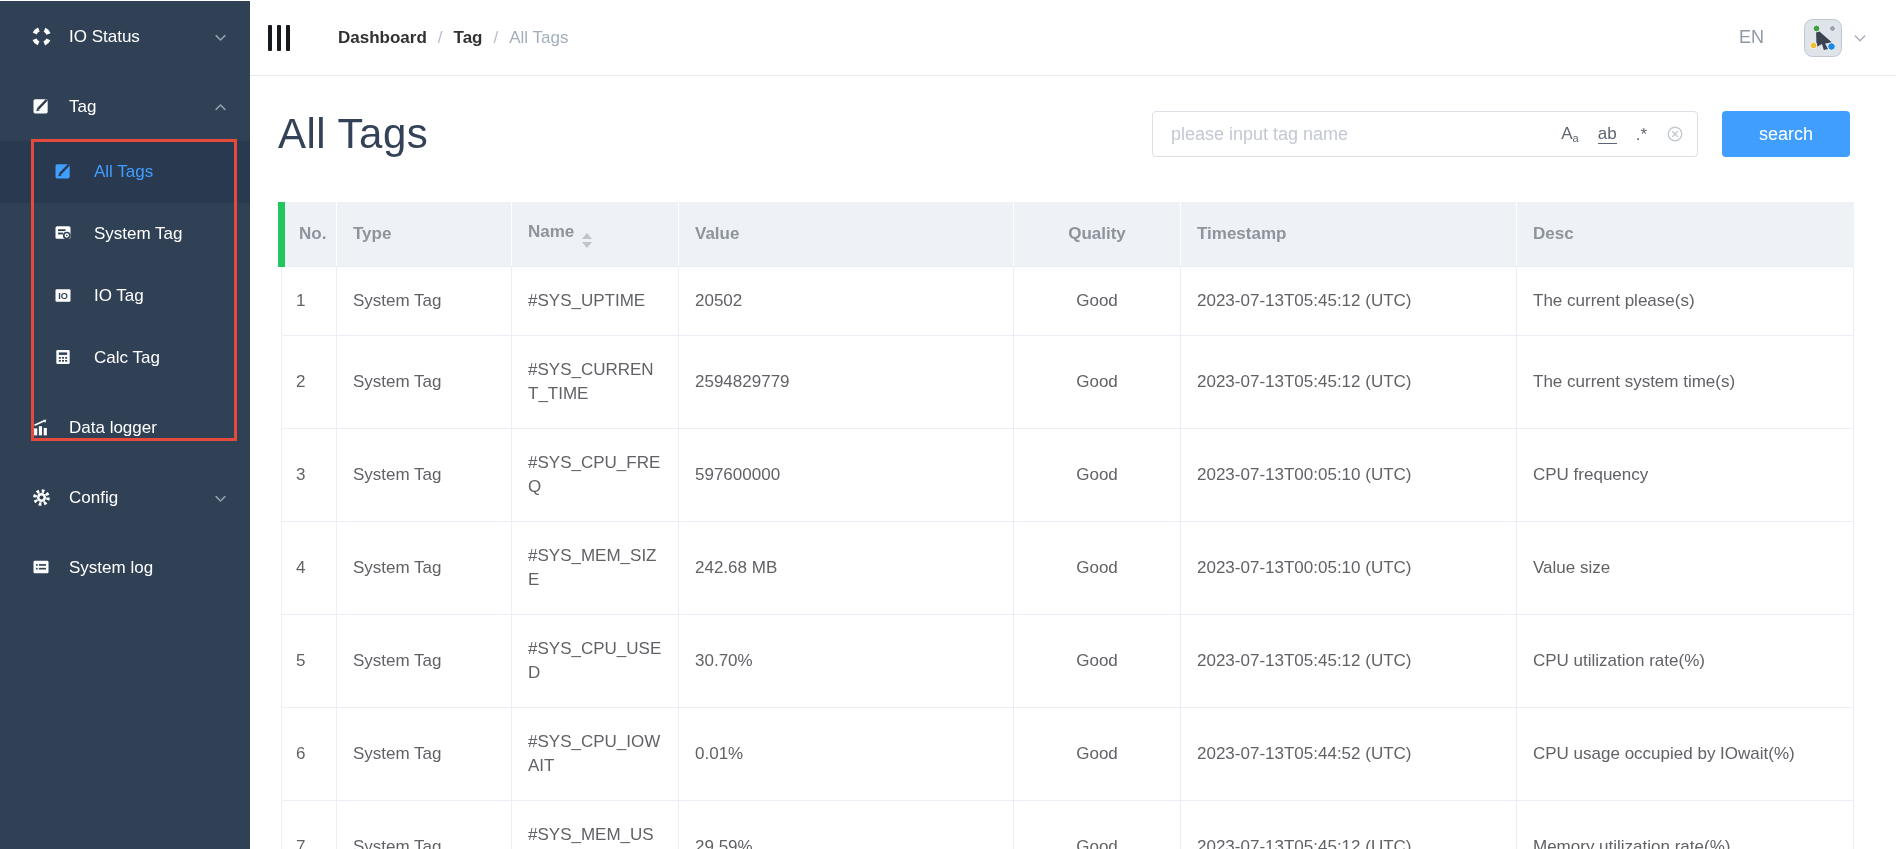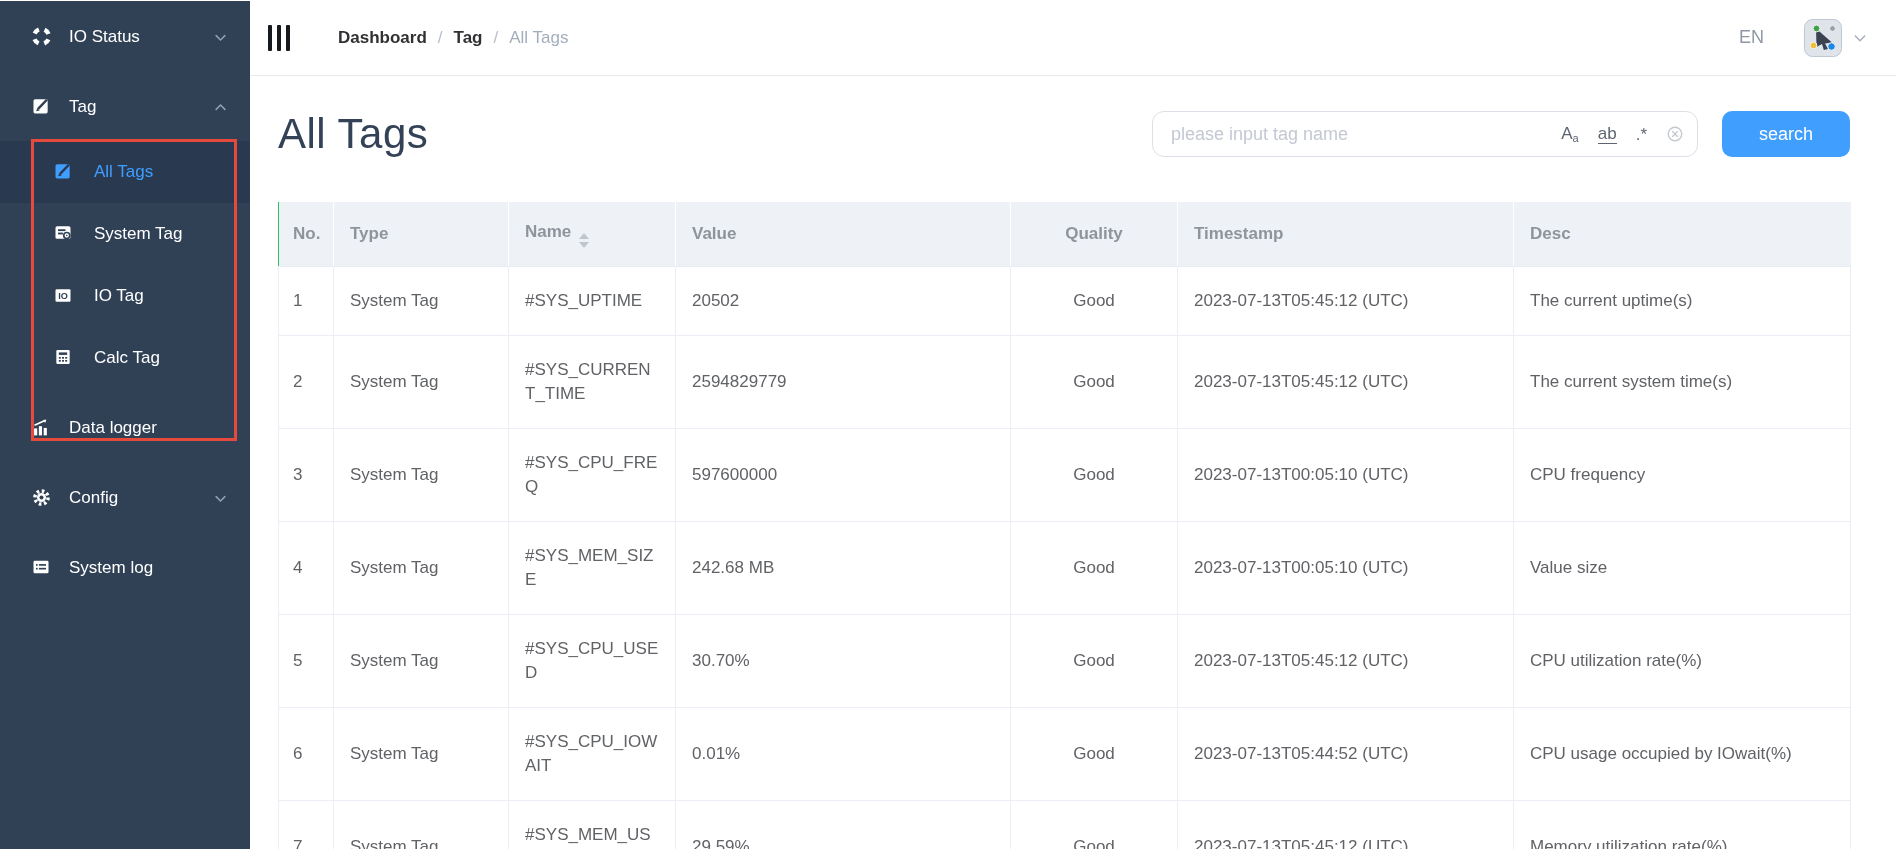--- a/index.html
+++ b/index.html
@@ -39,47 +39,47 @@
   .nav-right { margin-left:auto; display:flex; align-items:center; }
   .lang { color:#8f98a4; font-size:18px; margin-right:40px; cursor:pointer; }
   .avatar { width:38px; height:38px; margin-right:10px; cursor:pointer; }
   .user-chev { color:#a7aeb8; display:flex; cursor:pointer; }
 
   .content { padding:0 46px 0 28px; }
   .page-head { display:flex; align-items:center; margin-top:34px; }
   .page-title { font-size:42px; font-weight:400; color:#334257; letter-spacing:.5px; }
   .search-group { margin-left:auto; display:flex; align-items:center; }
   .search-box { position:relative; width:546px; height:46px; margin-right:24px; }
-  .search-box input { width:100%; height:100%; border:1px solid #dcdfe6; border-radius:12px;
+  .search-box input { width:100%; height:100%; border:1px solid #dcdfe6; border-radius:4px;
                       padding:0 150px 0 18px; font-size:18px; color:#606266; outline:none;
                       font-family:"Liberation Sans", sans-serif; }
   .search-box input::placeholder { color:#c3c8d2; }
   .search-tools { position:absolute; right:14px; top:0; height:100%;
                   display:flex; align-items:center; gap:19px; color:#5f6570; }
   .tool { font-size:17px; cursor:pointer; line-height:1; }
   .tool .sub { font-size:11px; vertical-align:-3px; }
   .tool-word { border-bottom:1.5px solid #5f6570; padding-bottom:1px; }
   .tool-clear { display:flex; color:#c4c9d1; }
-  .search-btn { width:128px; height:46px; background:#409eff; border:none; border-radius:10px;
+  .search-btn { width:128px; height:46px; background:#409eff; border:none; border-radius:4px;
                 color:#fff; font-size:18px; cursor:pointer;
                 font-family:"Liberation Sans", sans-serif; }
 
   
   .table-wrap { margin-top:44px; }
   table.data-table { width:1572px; border-collapse:collapse; table-layout:fixed;
                      font-size:17px; color:#606266; }
   .data-table th { background:#eef1f6; color:#8e949c; font-weight:bold; text-align:left;
                    padding:18px 16px; border-right:1px solid #ffffff;
                    border-bottom:1px solid #e8edf4; line-height:24px; }
   .data-table th:last-child { border-right:1px solid #eef1f6; }
   .data-table td { padding:22px 16px; border-right:1px solid #ebeef5;
                    border-bottom:1px solid #ebeef5; line-height:24px; vertical-align:middle;
                    background:#fff; }
   .data-table td:first-child, .data-table th:first-child { padding-left:14px; border-left:1px solid #ebeef5; }
-  .data-table th:first-child { border-left:1px solid #22c55e; }
+  .data-table th:first-child { border-left:7px solid #22c55e; }
   .col-center { text-align:center !important; }
   .cell-name { word-break:break-all; }
   .sort { display:inline-flex; flex-direction:column; margin-left:8px; vertical-align:-2px; }
   .caret-up { width:0; height:0; border-left:5px solid transparent; border-right:5px solid transparent;
               border-bottom:6px solid #c0c4cc; }
   .caret-down { width:0; height:0; border-left:5px solid transparent; border-right:5px solid transparent;
                 border-top:6px solid #c0c4cc; margin-top:3px; }
 </style>
 </head>
 <body>
@@ -305,21 +305,21 @@
           </tr>
         </thead>
         <tbody>
           <tr>
             <td>1</td>
             <td>System Tag</td>
             <td class="cell-name">#SYS_UPTIME</td>
             <td>20502</td>
             <td class="col-center">Good</td>
             <td>2023-07-13T05:45:12 (UTC)</td>
-            <td>The current uptime(s)</td>
+            <td>The current please(s)</td>
           </tr>
           <tr>
             <td>2</td>
             <td>System Tag</td>
             <td class="cell-name">#SYS_CURRENT_TIME</td>
             <td>2594829779</td>
             <td class="col-center">Good</td>
             <td>2023-07-13T05:45:12 (UTC)</td>
             <td>The current system time(s)</td>
           </tr>

